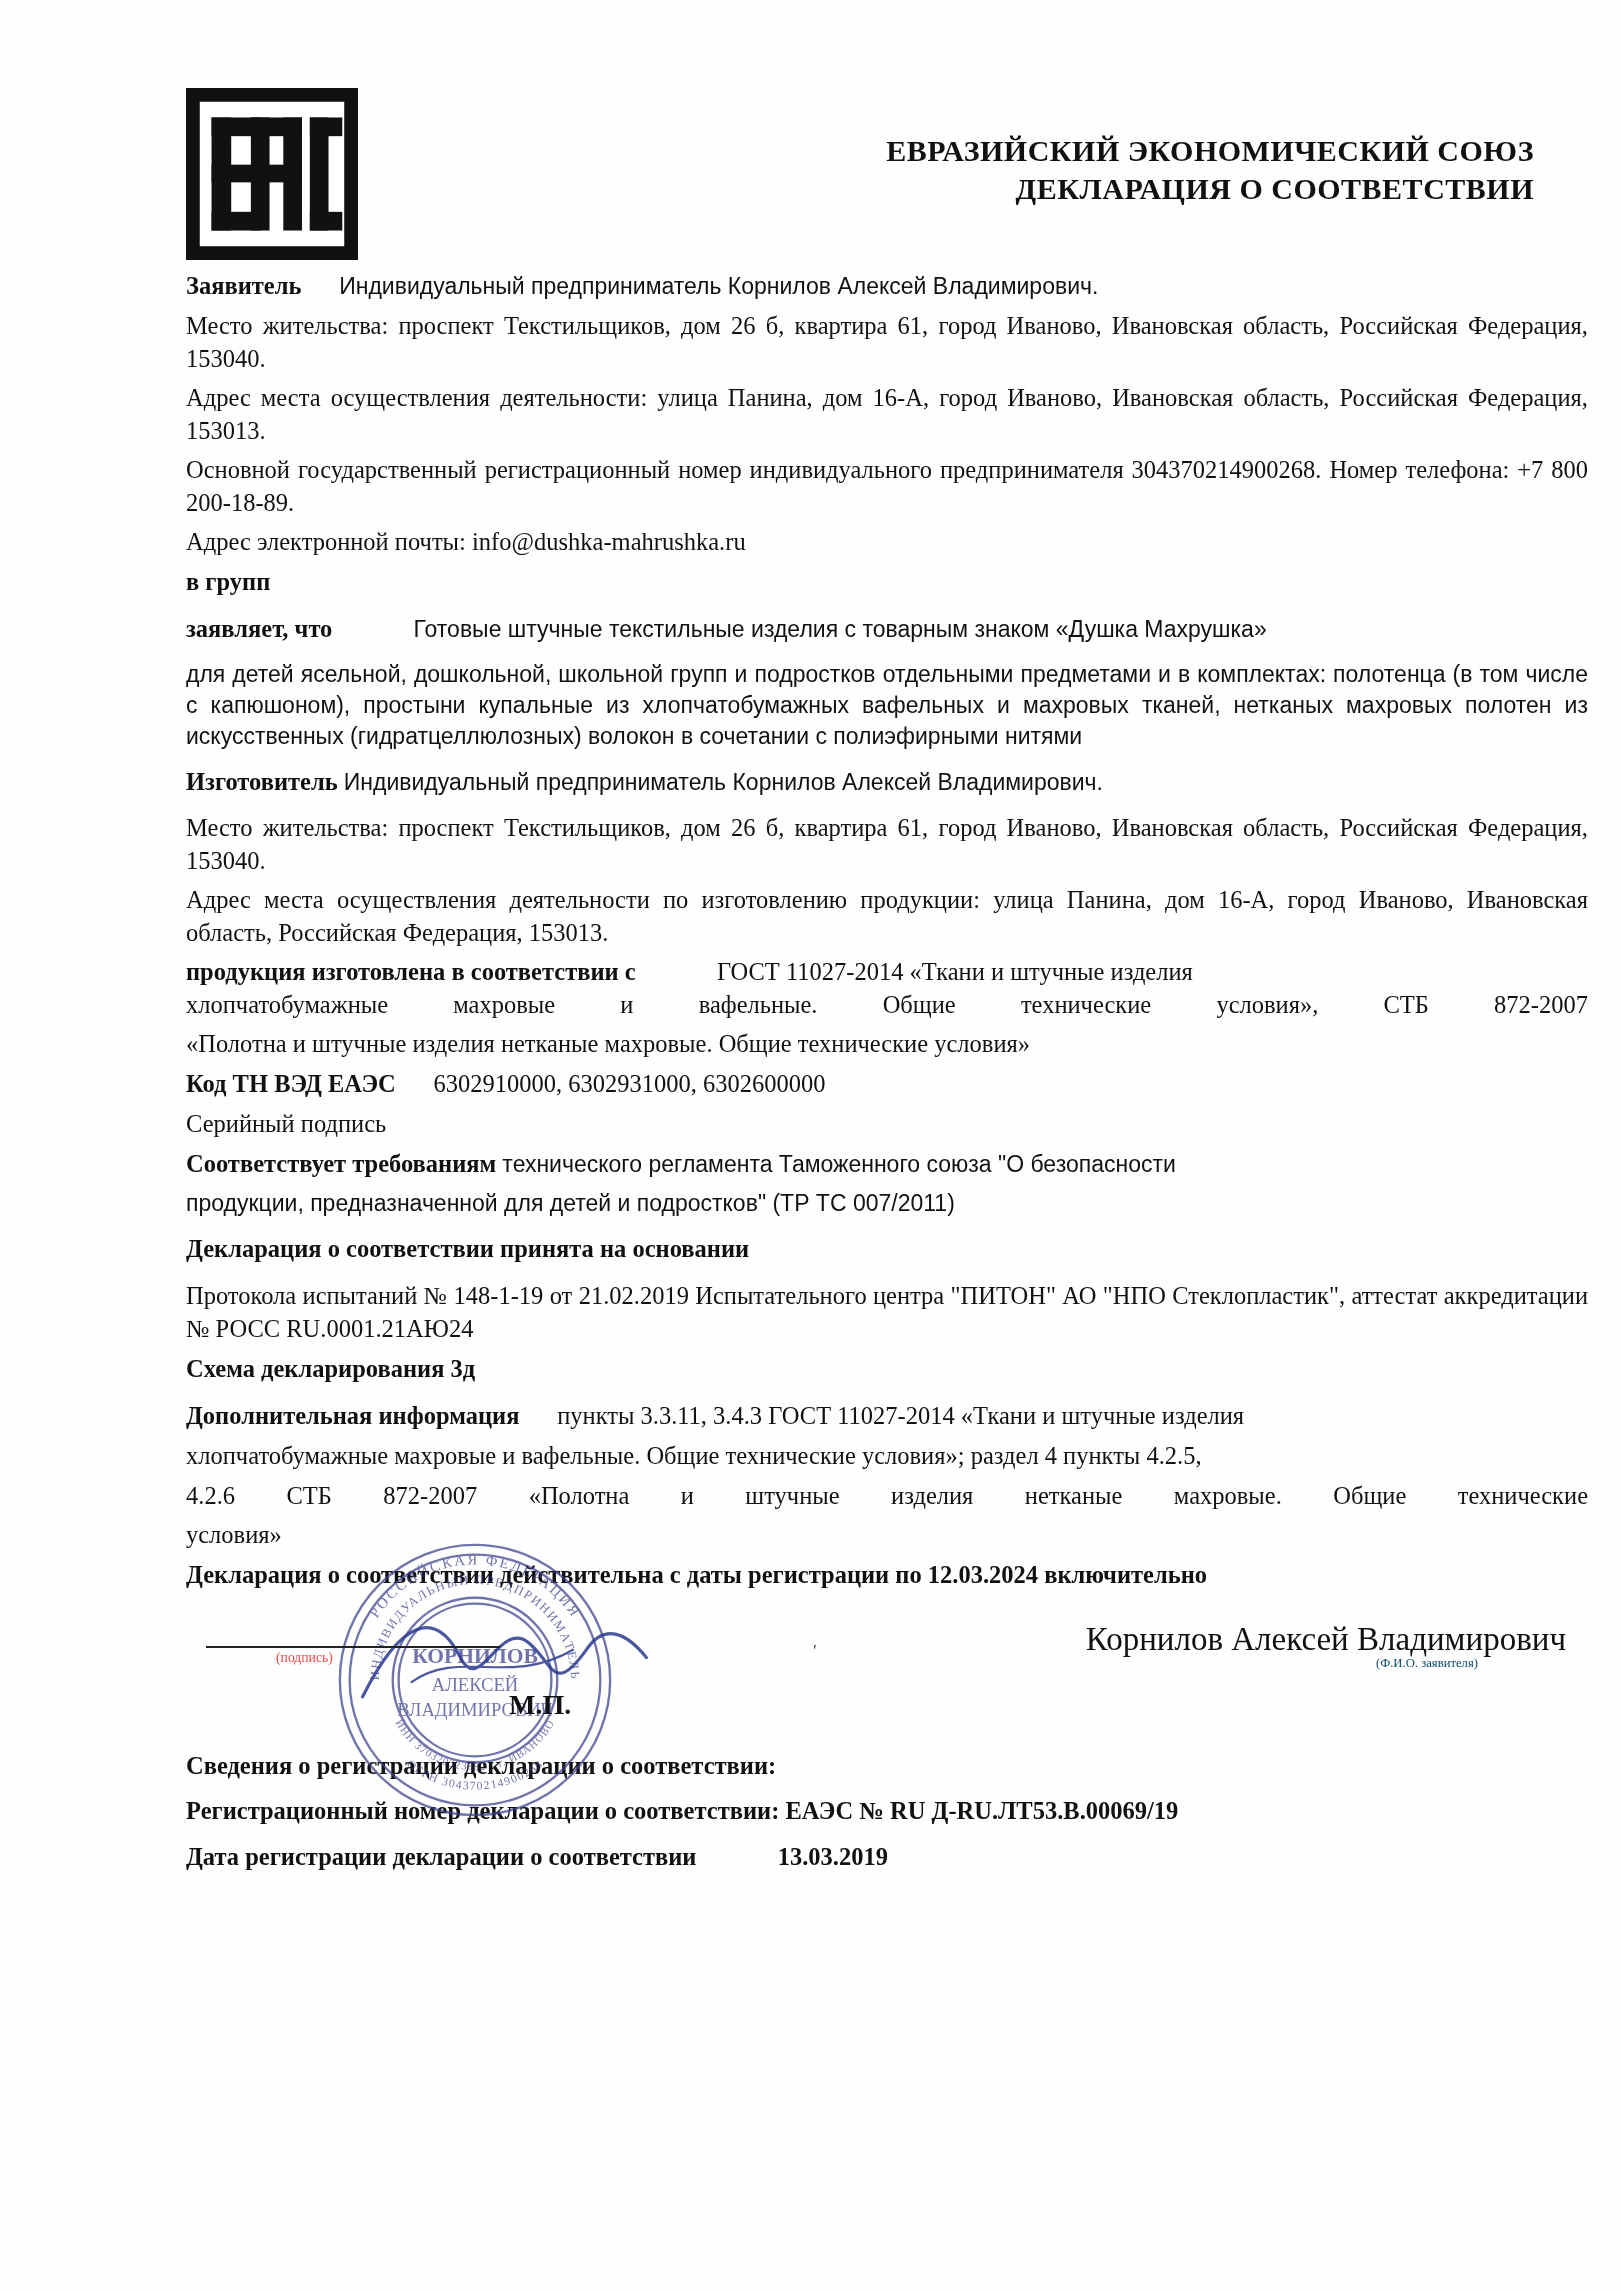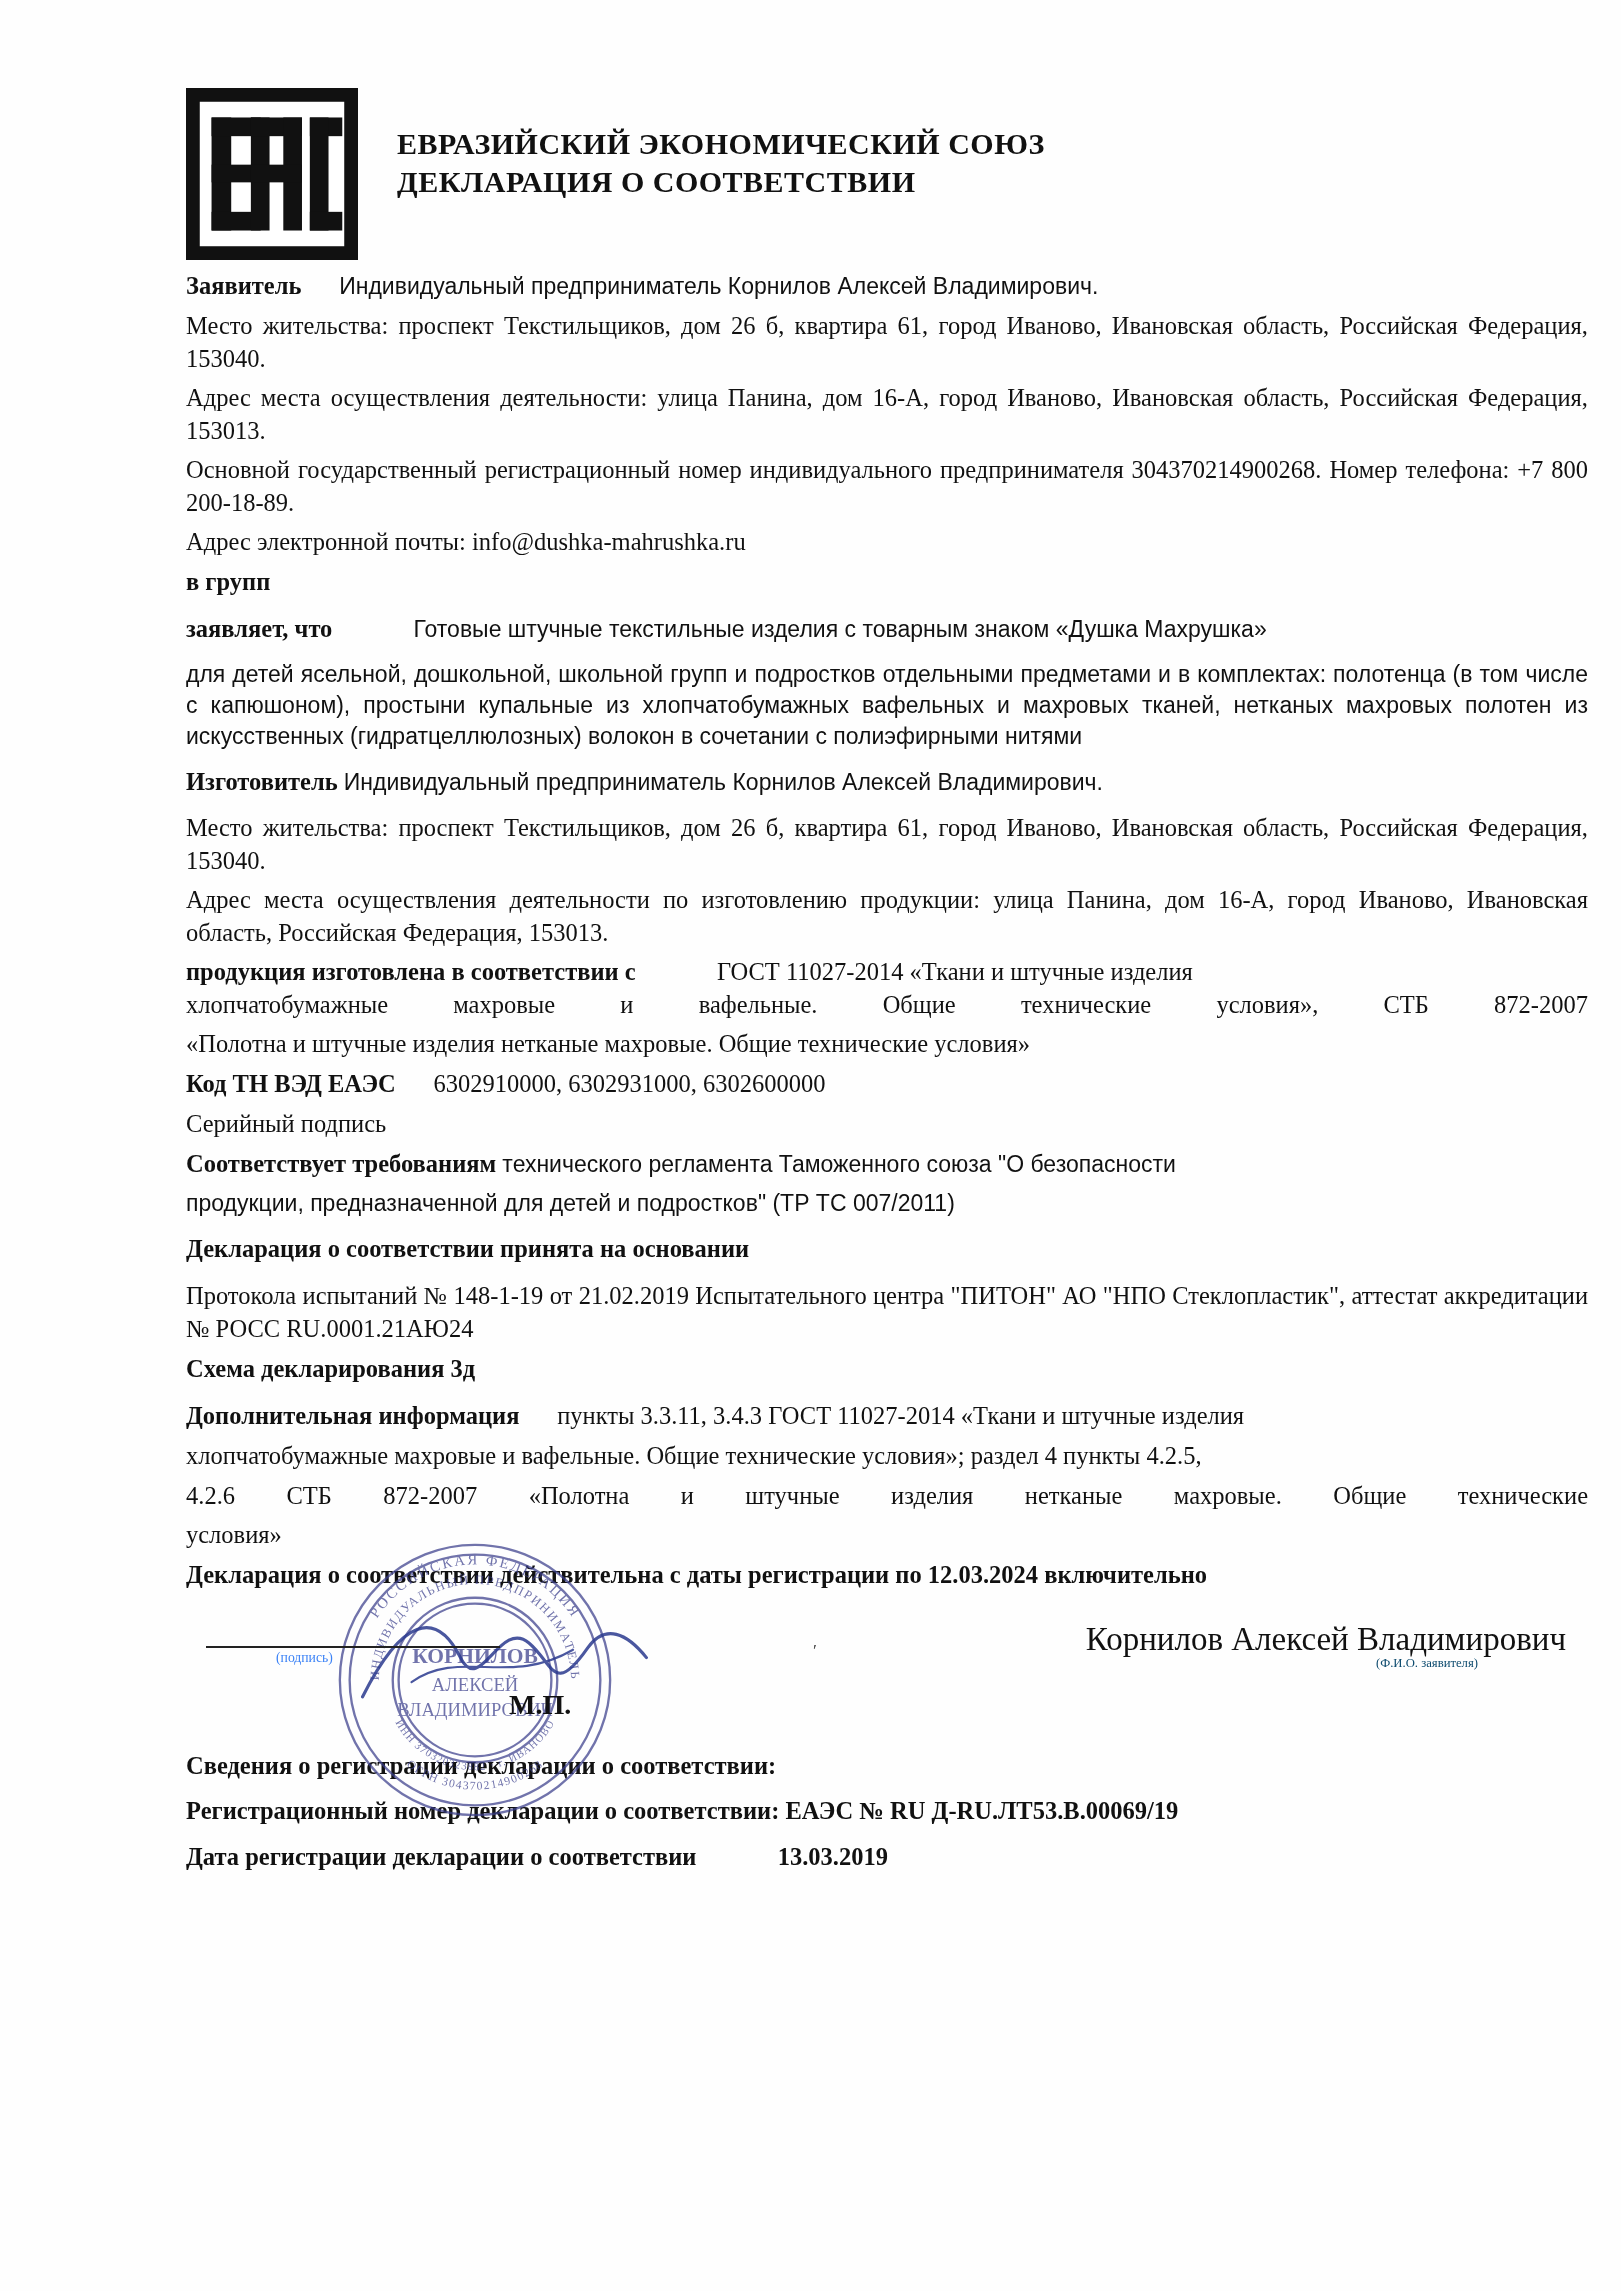--- a/index.html
+++ b/index.html
@@ -38,23 +38,23 @@
     position: absolute;
     left: 0;
     top: 9.8px;
     width: 172px;
     height: 172px;
   }
   .eac-logo svg { display: block; }
   .header-titles {
     position: absolute;
     left: 211px;
-    top: 47px;
+    top: 54px;
     width: 1137px;
-    text-align: left;
+    text-align: right;
   }
   .title-main {
     font-size: 30px;
     font-weight: bold;
     letter-spacing: 0.5px;
     line-height: 1.25;
   }
   .title-sub {
     font-size: 30px;
     font-weight: bold;
@@ -99,21 +99,21 @@
     left: 19.6px;
     top: 47px;
     width: 294px;
     border-bottom: 2px solid #222;
   }
   .sig-caption {
     position: absolute;
     left: 90px;
     top: 51px;
     font-size: 13.7px;
-    color: #3b82f6;
+    color: #ef4444;
   }
   .sig-name {
     position: absolute;
     right: 22px;
     top: 21.6px;
     font-size: 33px;
     font-weight: normal;
   }
   .sig-name-caption {
     position: absolute;

